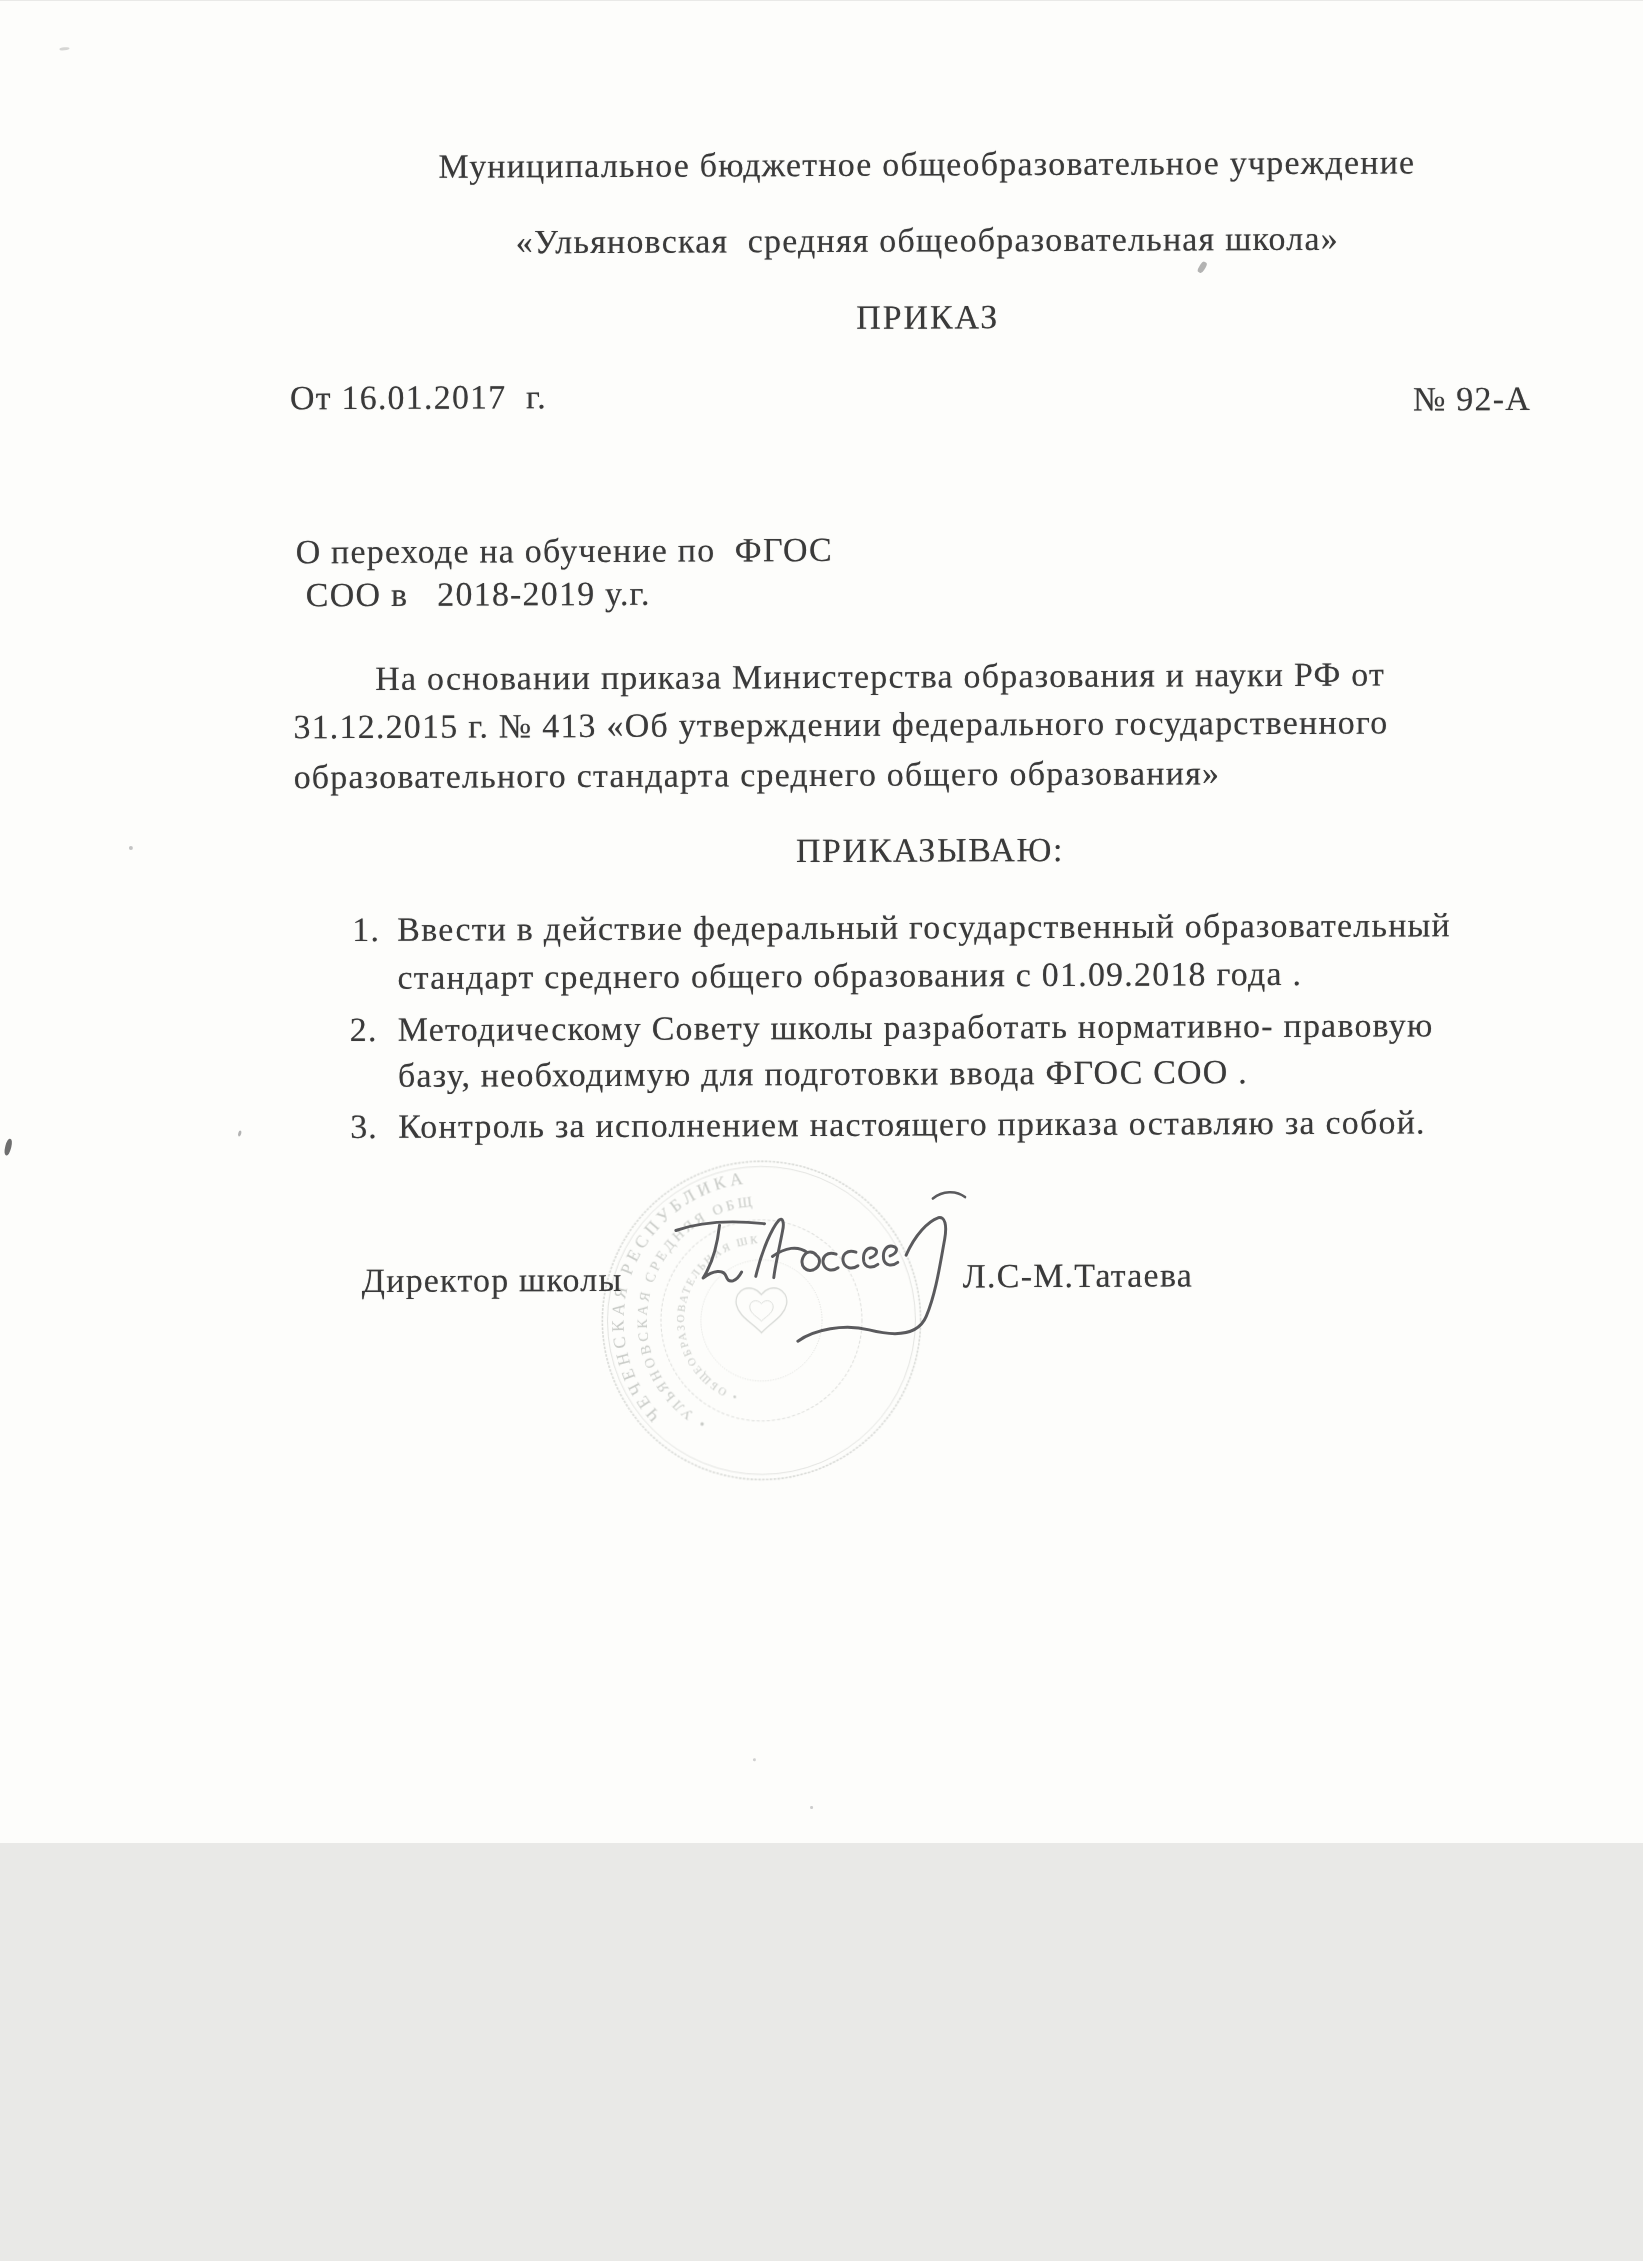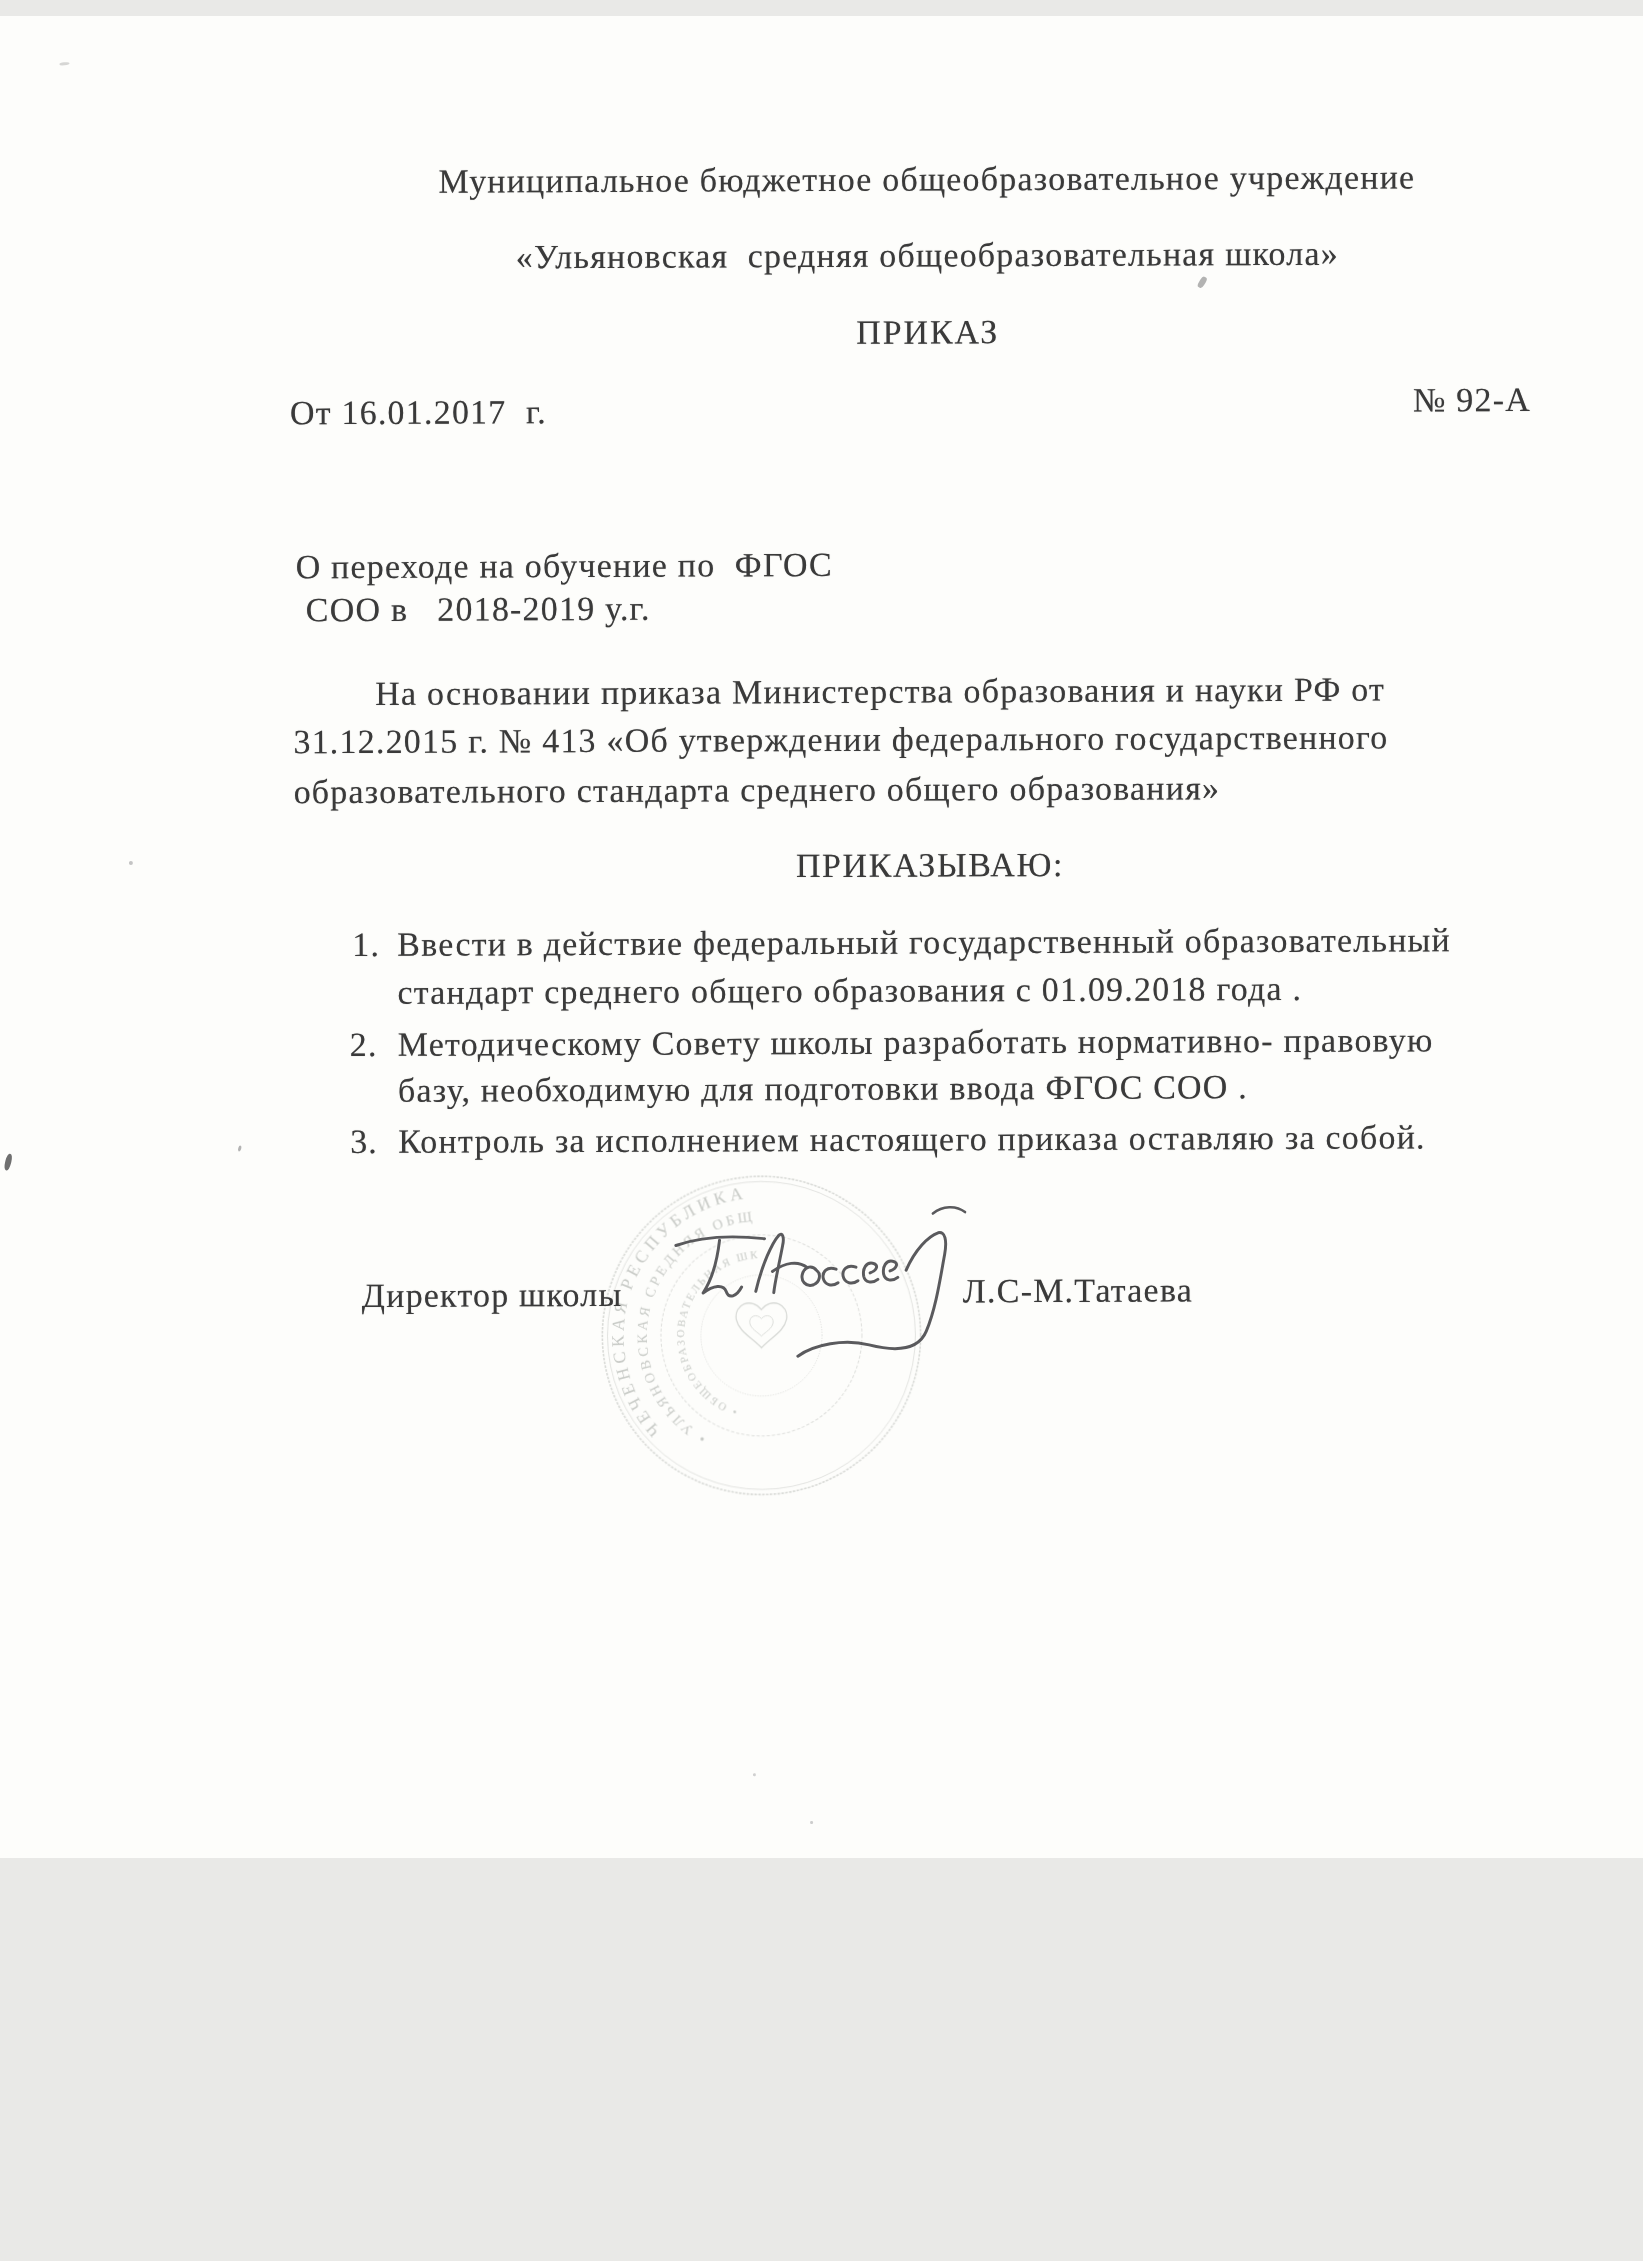--- a/index.html
+++ b/index.html
@@ -1,19 +1,19 @@
 <!DOCTYPE html>
 <html style="font-size:10.3px"><head>
 <meta charset="utf-8">
 <style>
   html,body{margin:0;padding:0;background:#e9e9e7;}
   .sheet{
     position:relative;
     width:1644px;height:1842px;
-    margin:16px auto;
+    margin:1px auto;
     background:#fdfdfb;
     overflow:hidden;
     font-family:"Liberation Serif","DejaVu Serif",serif;
     color:#3a3a3a;
   }
   .inner{
     position:absolute;left:0;top:0;width:1644px;height:2261px;
     transform:rotate(-0.25deg);
     transform-origin:822px 1096px;
   }
@@ -43,21 +43,21 @@
 <body>
 
 <div class="sheet">
   <div class="inner">
 
     <div class="line center-col" style="top:144px;">Муниципальное бюджетное общеобразовательное учреждение</div>
     <div class="line center-col" style="top:220px;">«Ульяновская  средняя общеобразовательная школа»</div>
     <div class="line center-col" style="top:297px;letter-spacing:1.9px;">ПРИКАЗ</div>
 
     <div class="line" style="left:293px;top:375px;">От 16.01.2017  г.</div>
-    <div class="line" style="left:1416px;top:367px;">№ 92-А</div>
+    <div class="line" style="left:1416px;top:381px;">№ 92-А</div>
 
     <div class="line" style="left:298px;top:529px;">О переходе на обучение по  ФГОС</div>
     <div class="line" style="left:308px;top:572px;">СОО в   2018-2019 у.г.</div>
 
     <div class="line" style="left:377px;top:656px;">На основании приказа Министерства образования и науки РФ от</div>
     <div class="line" style="left:295px;top:704px;">31.12.2015 г. № 413 «Об утверждении федерального государственного</div>
     <div class="line" style="left:295px;top:754px;">образовательного стандарта среднего общего образования»</div>
 
     <div class="line center-col" style="top:830px;letter-spacing:1.6px;">ПРИКАЗЫВАЮ:</div>
 

